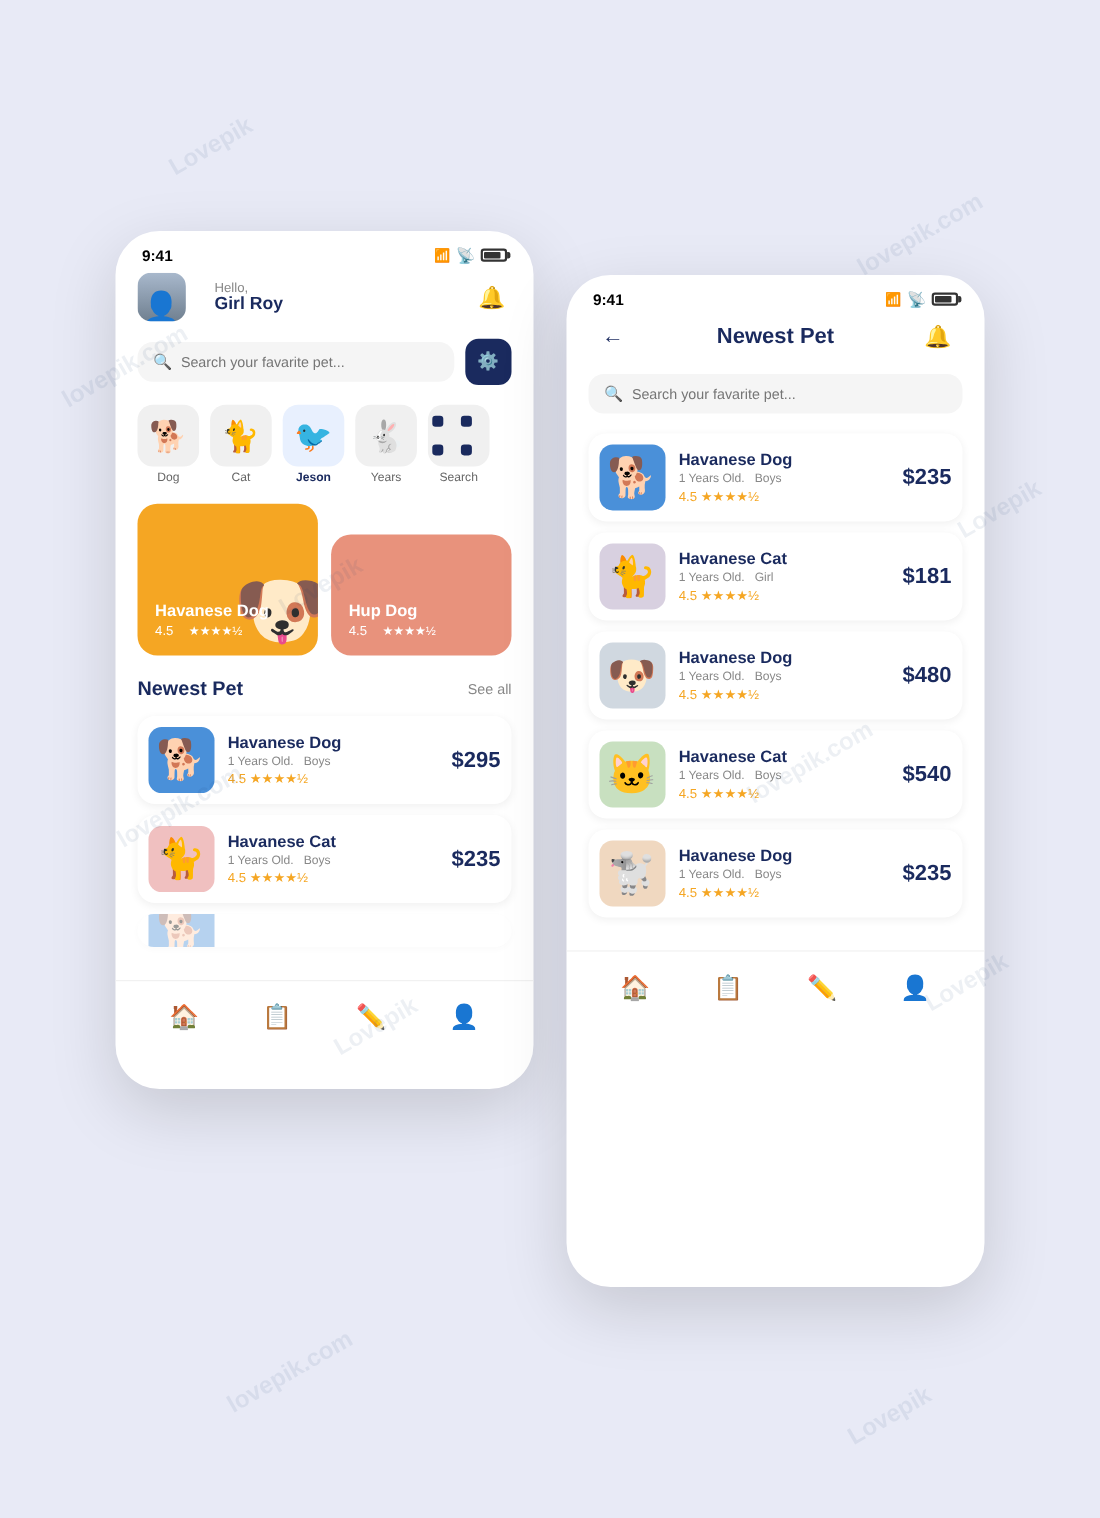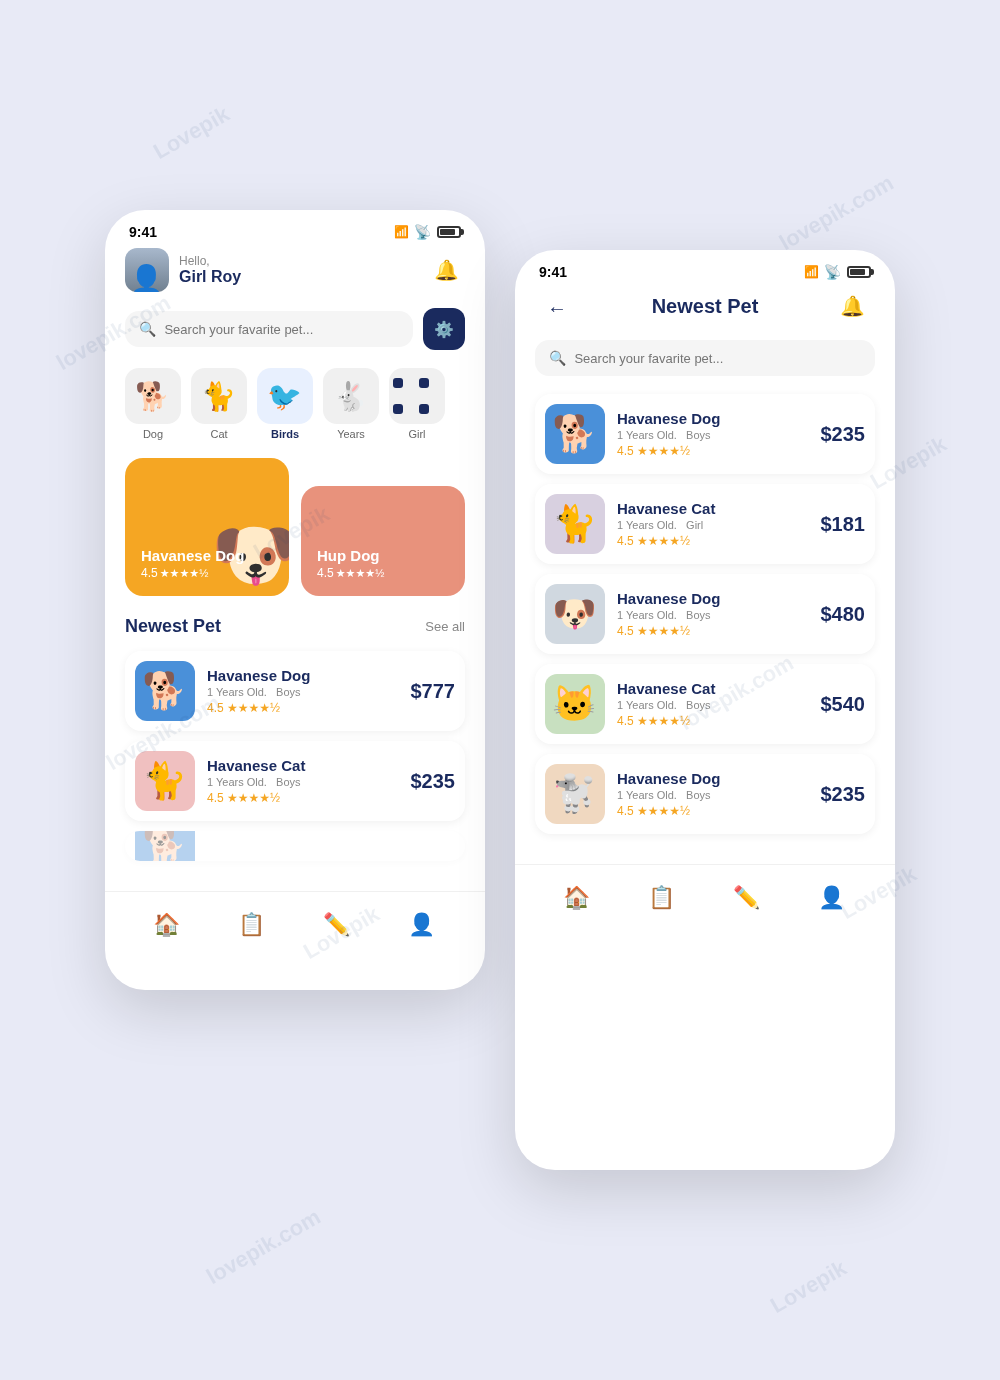--- a/index.html
+++ b/index.html
@@ -109,21 +109,21 @@
     .header {
       display: flex;
       justify-content: space-between;
       align-items: center;
       margin-bottom: 16px;
     }
 
     .user-info {
       display: flex;
       align-items: center;
-      gap: 10px;
+      gap: 26px;
     }
 
     .avatar {
       width: 44px;
       height: 44px;
       border-radius: 12px;
       background: linear-gradient(135deg, #b0c4de, #6080a0);
       overflow: hidden;
       display: flex;
       align-items: center;
@@ -309,21 +309,21 @@
       font-size: 15px;
       font-weight: 700;
       color: white;
       z-index: 2;
       position: relative;
     }
 
     .feature-card-rating {
       display: flex;
       align-items: center;
-      gap: 2px;
+      gap: 14px;
       font-size: 12px;
       color: white;
       z-index: 2;
       position: relative;
       margin-top: 2px;
     }
 
     .stars-small {
       color: #fff;
       font-size: 11px;
@@ -522,34 +522,34 @@
         <div class="category-item">
           <div class="category-icon-wrap">🐕</div>
           <span class="category-label">Dog</span>
         </div>
         <div class="category-item">
           <div class="category-icon-wrap">🐈</div>
           <span class="category-label">Cat</span>
         </div>
         <div class="category-item">
           <div class="category-icon-wrap active">🐦</div>
-          <span class="category-label active">Birds</span>
+          <span class="category-label active">Jeson</span>
         </div>
         <div class="category-item">
           <div class="category-icon-wrap">🐇</div>
           <span class="category-label">Years</span>
         </div>
         <div class="category-item">
           <div class="category-icon-wrap category-icon-other">
             <div class="dot"></div>
               <div class="dot"></div>
             <div class="dot"></div>
               <div class="dot"></div>
           </div>
-          <span class="category-label">Girl</span>
+          <span class="category-label">Search</span>
         </div>
       </div>
 
       <div class="feature-cards">
         <div class="feature-card orange">
           <span class="pet-image">🐶</span>
           <div class="feature-card-name">Havanese Dog</div>
           <div class="feature-card-rating">
             <span>4.5</span>
             <span class="stars-small">★★★★½</span>
@@ -571,21 +571,21 @@
 
       <div class="pet-list">
 
         <div class="pet-item">
           <div class="pet-thumb blue-bg">🐕</div>
           <div class="pet-info">
             <div class="pet-name">Havanese Dog</div>
             <div class="pet-meta">1 Years Old. &nbsp; Boys</div>
             <div class="pet-stars">4.5 ★★★★½</div>
           </div>
-          <div class="pet-price">$777</div>
+          <div class="pet-price">$295</div>
         </div>
 
         <div class="pet-item">
           <div class="pet-thumb pink-bg">🐈</div>
           <div class="pet-info">
             <div class="pet-name">Havanese Cat</div>
             <div class="pet-meta">1 Years Old. &nbsp; Boys</div>
             <div class="pet-stars">4.5 ★★★★½</div>
           </div>
           <div class="pet-price">$235</div>

